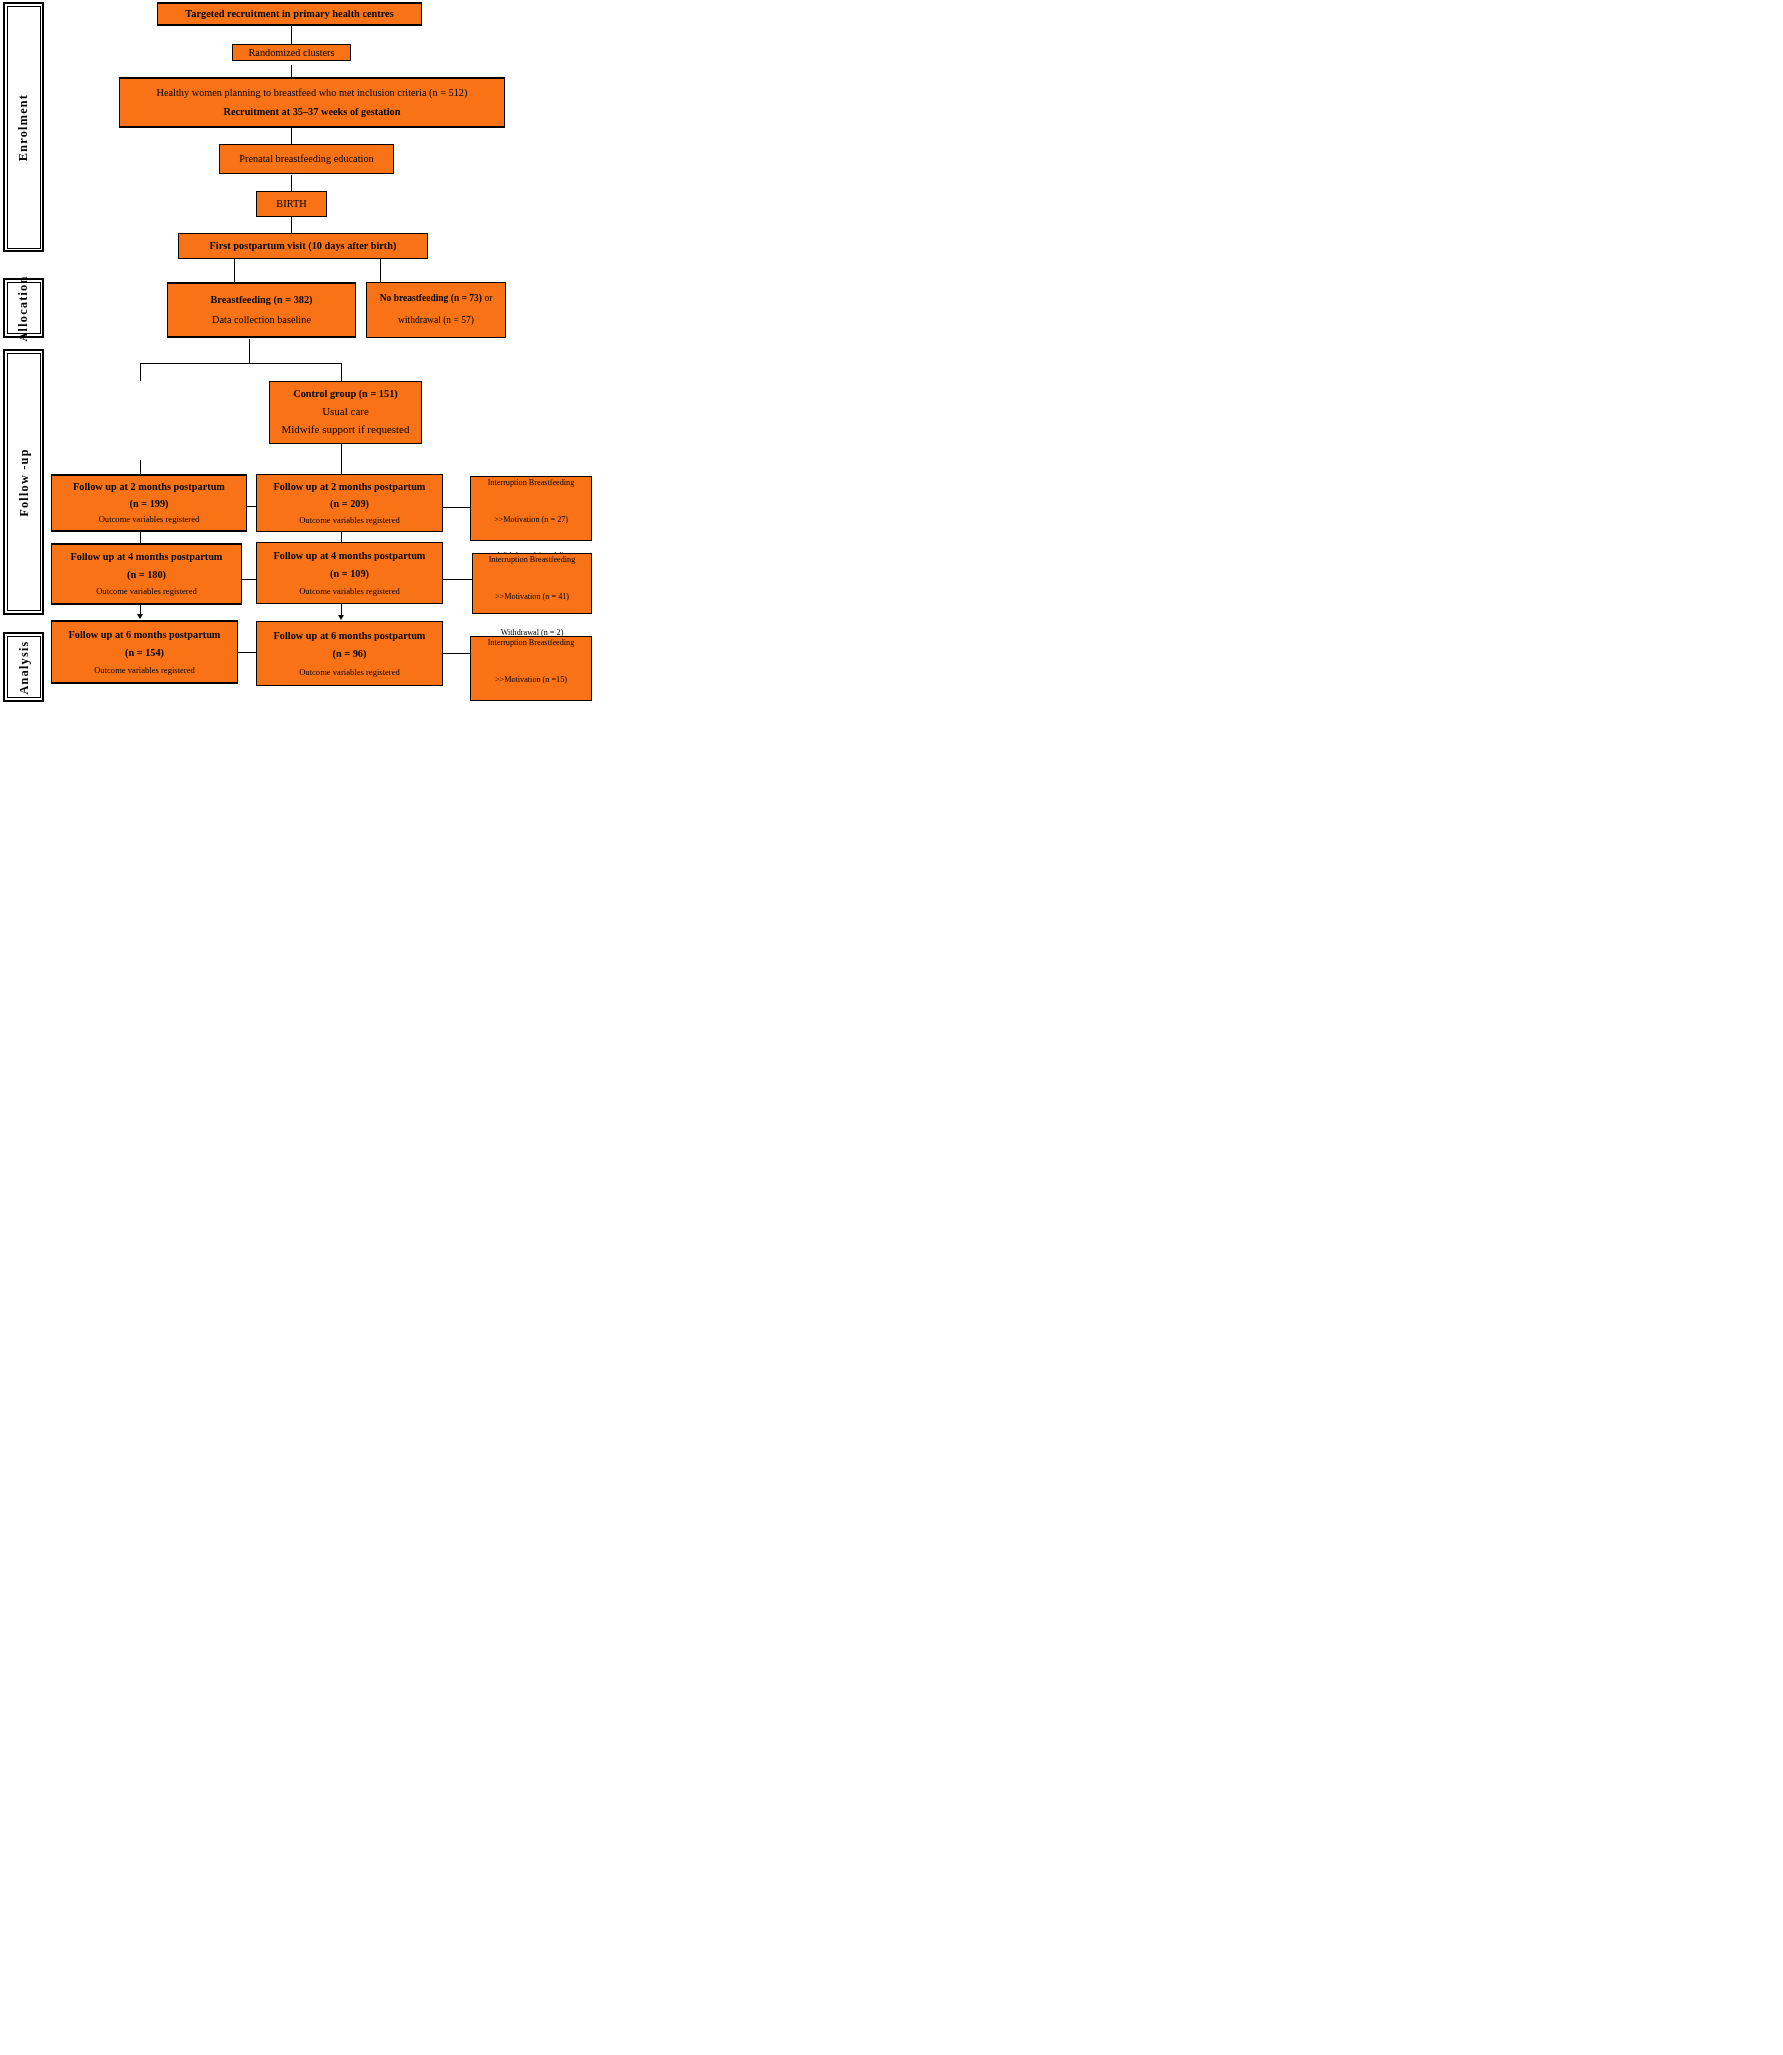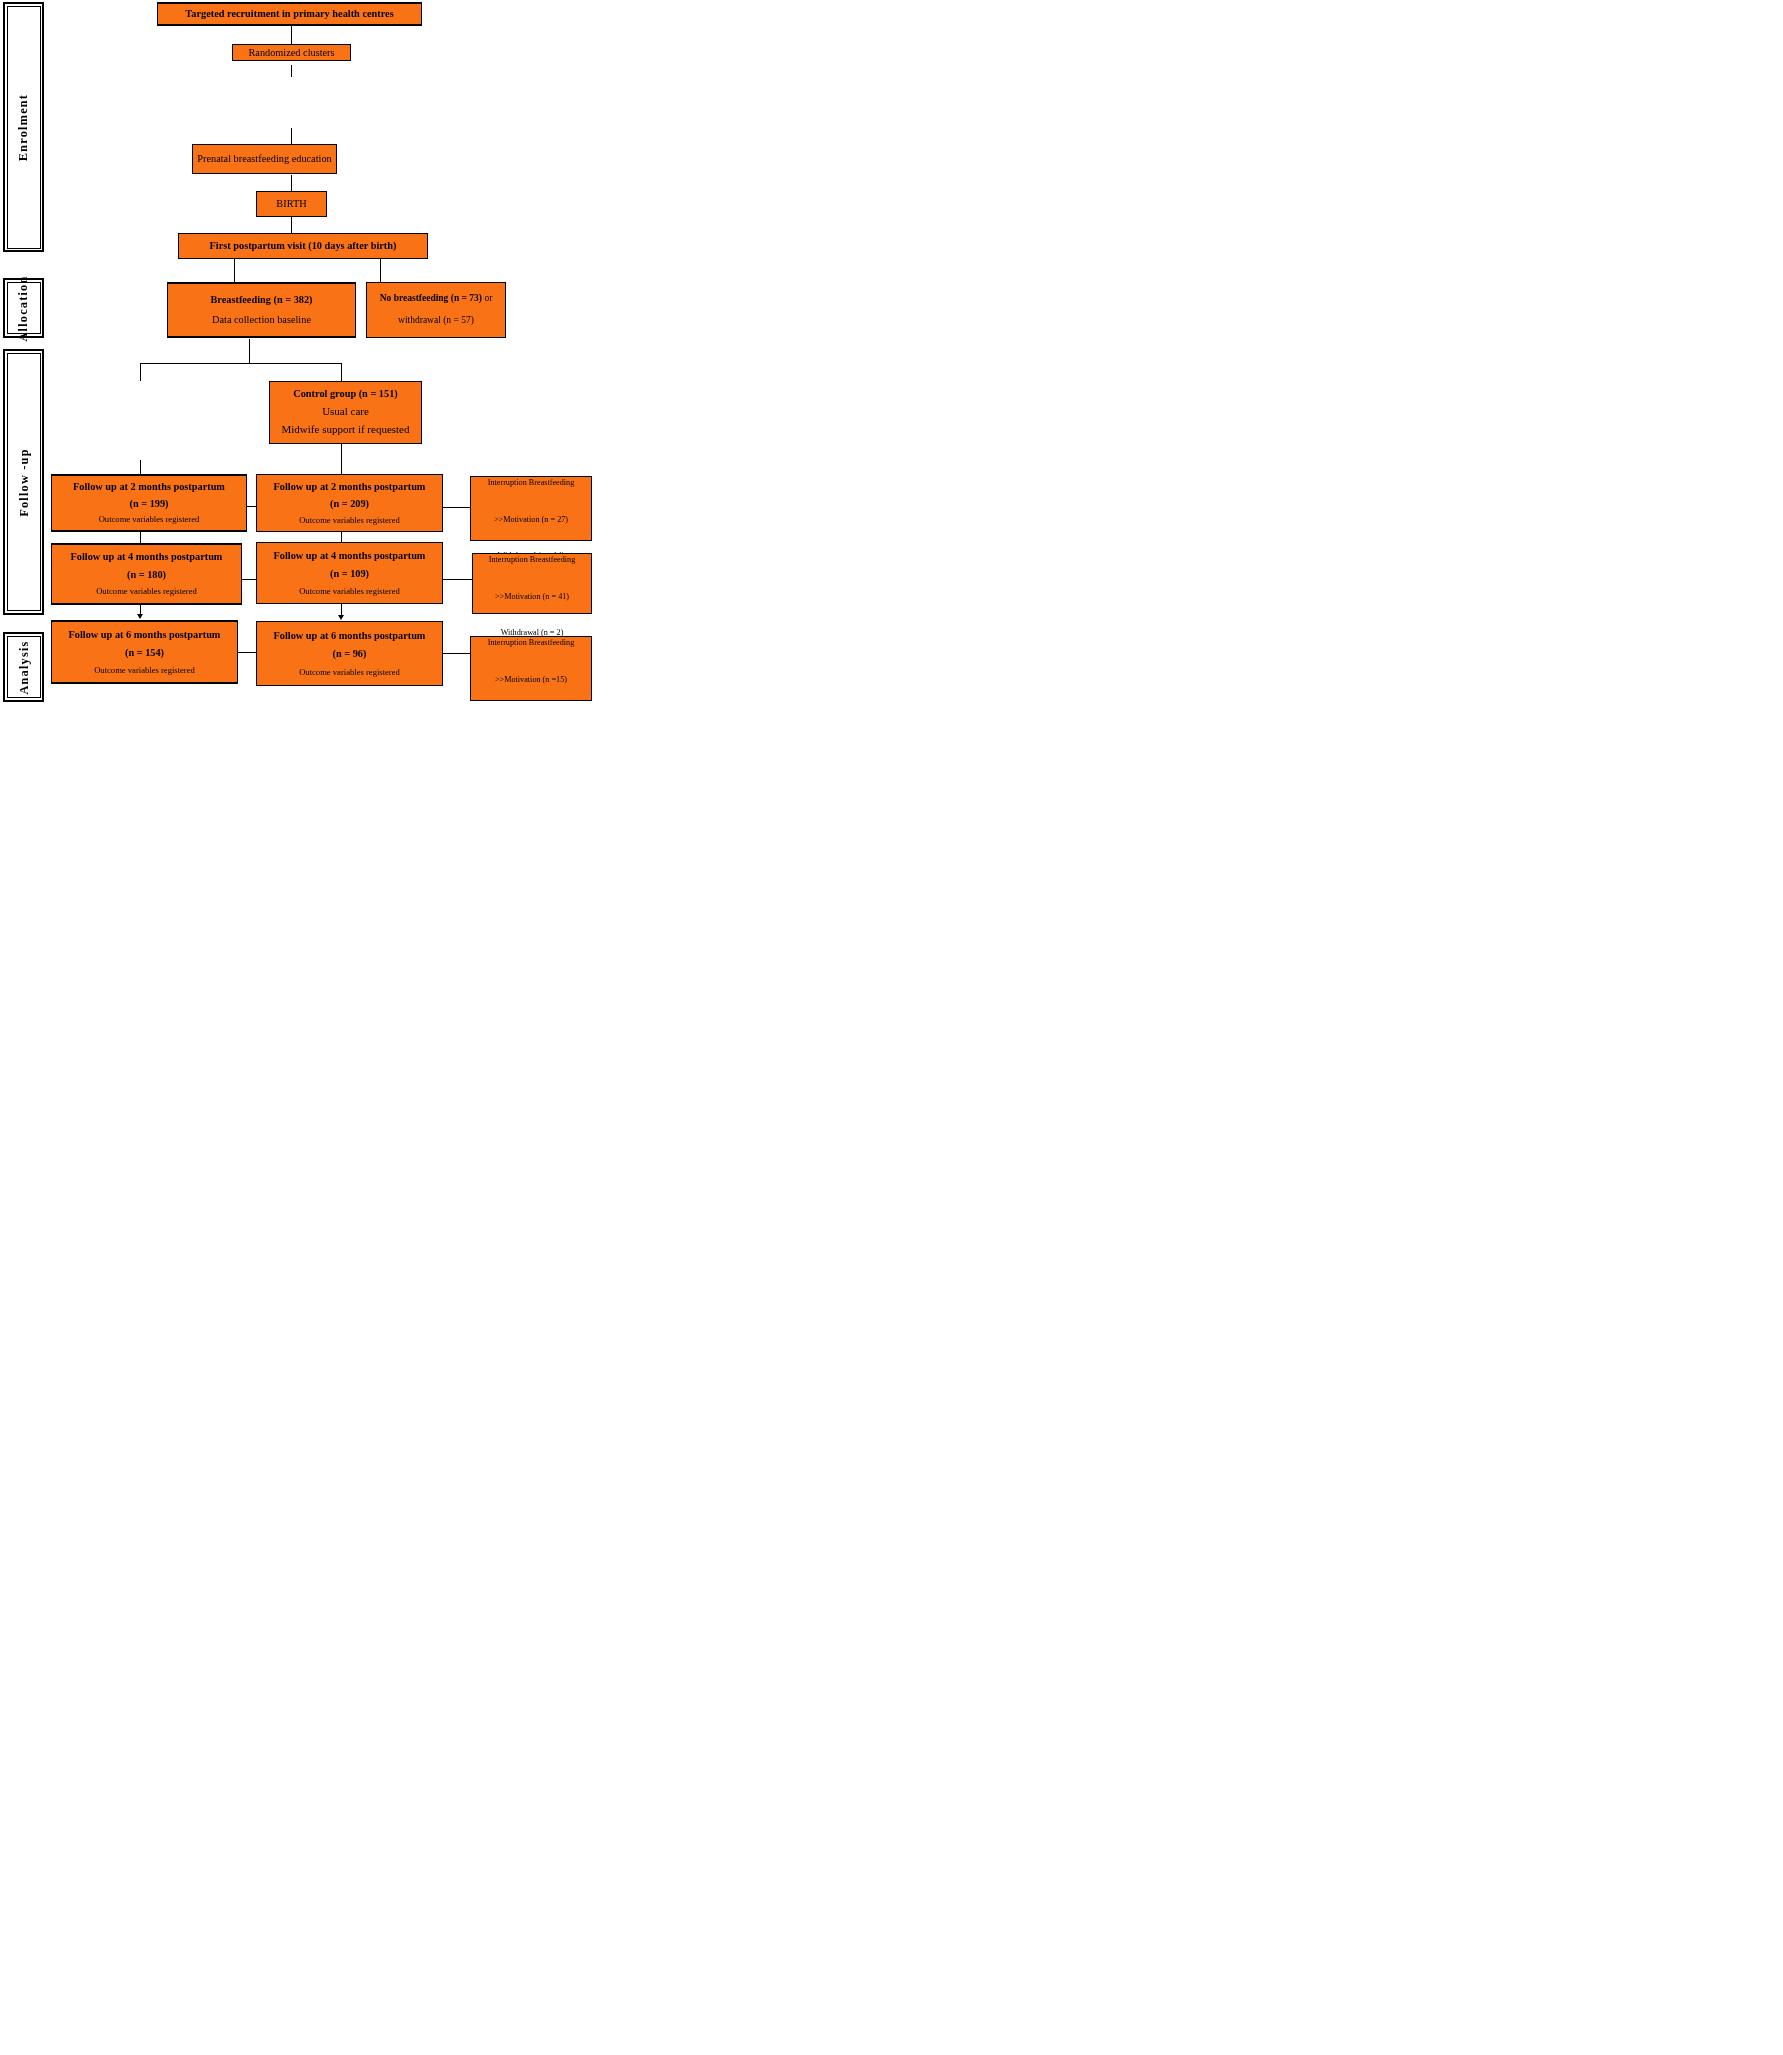--- a/index.html
+++ b/index.html
@@ -72,22 +72,26 @@
   <div class="line" style="left:442px;top:653px;width:27.5px;height:0.8px;"></div>
 
   <div class="box hv t25 b" style="left:157px;top:2.1px;width:265px;height:24px;">
     <div>Targeted recruitment in primary health centres</div>
   </div>
 
   <div class="box t25" style="left:232px;top:44px;width:119px;height:17px;">
     <div>Randomized clusters</div>
   </div>
 
+  <div class="box hv t25" style="left:119px;top:77px;width:386px;height:51px;">
+    <div>Healthy women planning to breastfeed who met inclusion criteria (n = 512)</div>
+    <div class="b">Recruitment at 35–37 weeks of gestation</div>
+  </div>
 
-  <div class="box t25" style="left:192px;top:144px;width:145px;height:30px;">
+  <div class="box t25" style="left:219px;top:144px;width:175px;height:30px;">
     <div>Prenatal breastfeeding education</div>
   </div>
 
   <div class="box t25" style="left:256px;top:191px;width:71px;height:25.5px;">
     <div>BIRTH</div>
   </div>
 
   <div class="box t25 b" style="left:178px;top:233px;width:250px;height:25.5px;">
     <div>First postpartum visit (10 days after birth)</div>
   </div>

